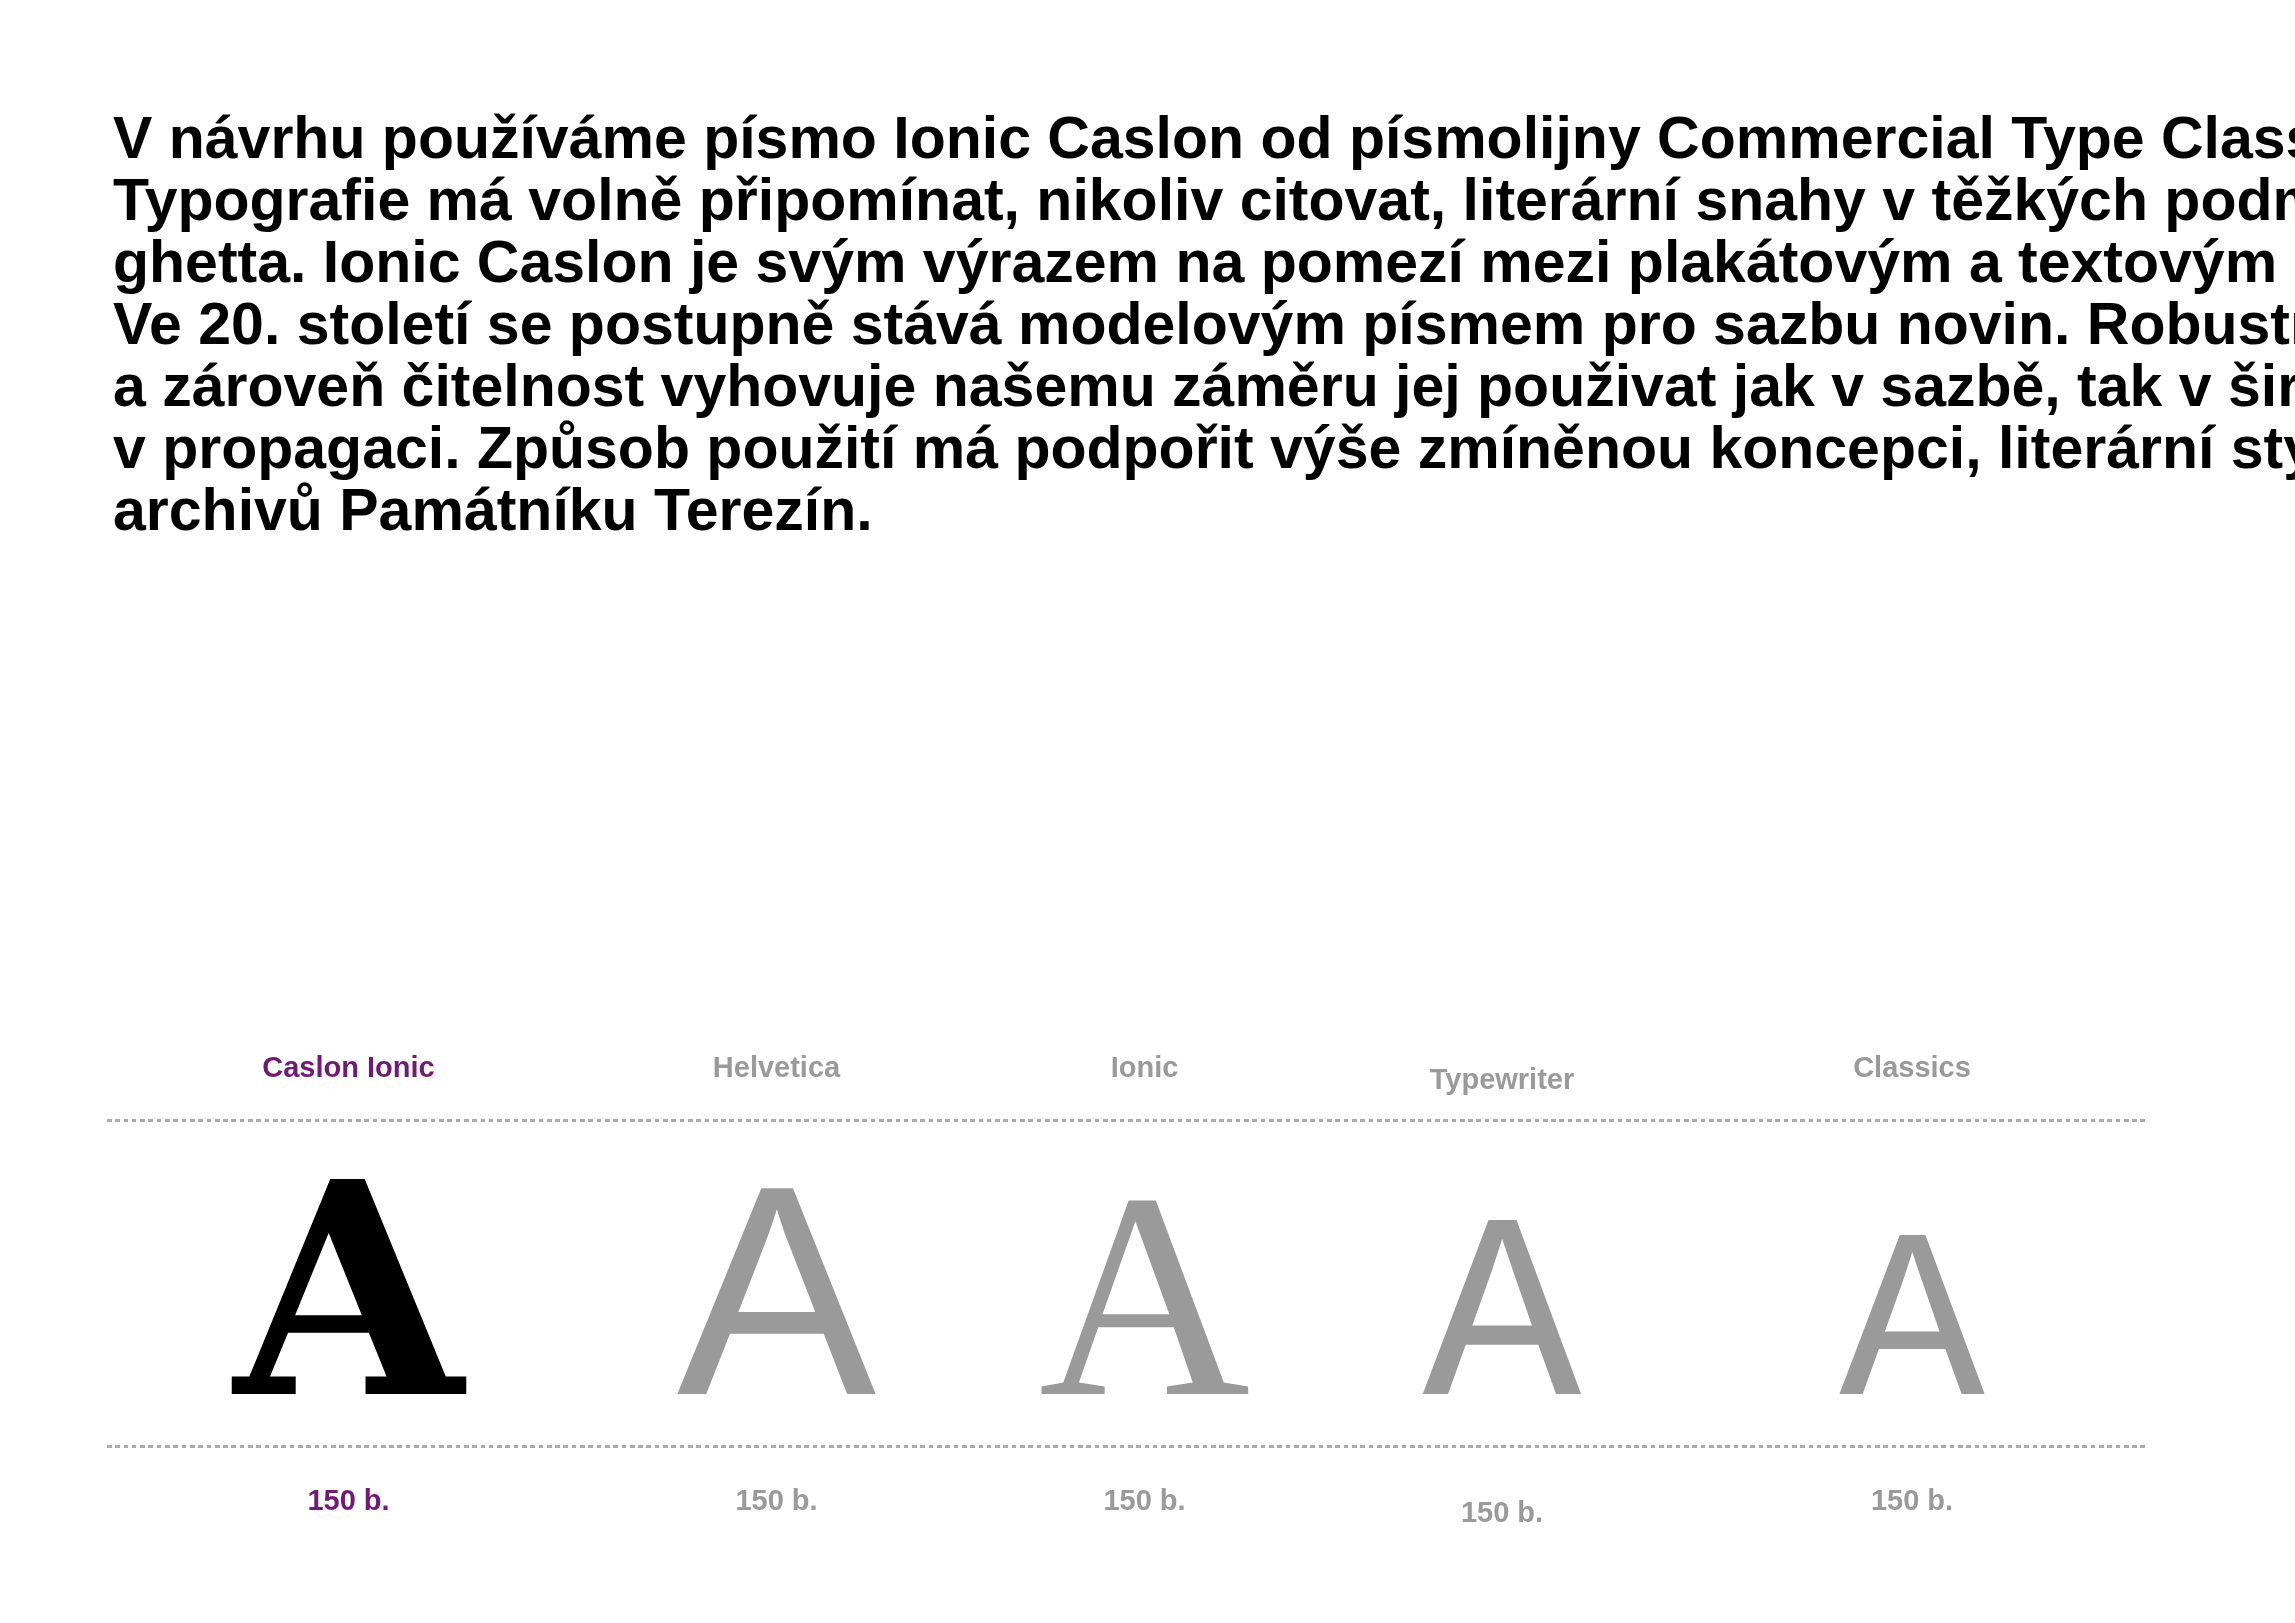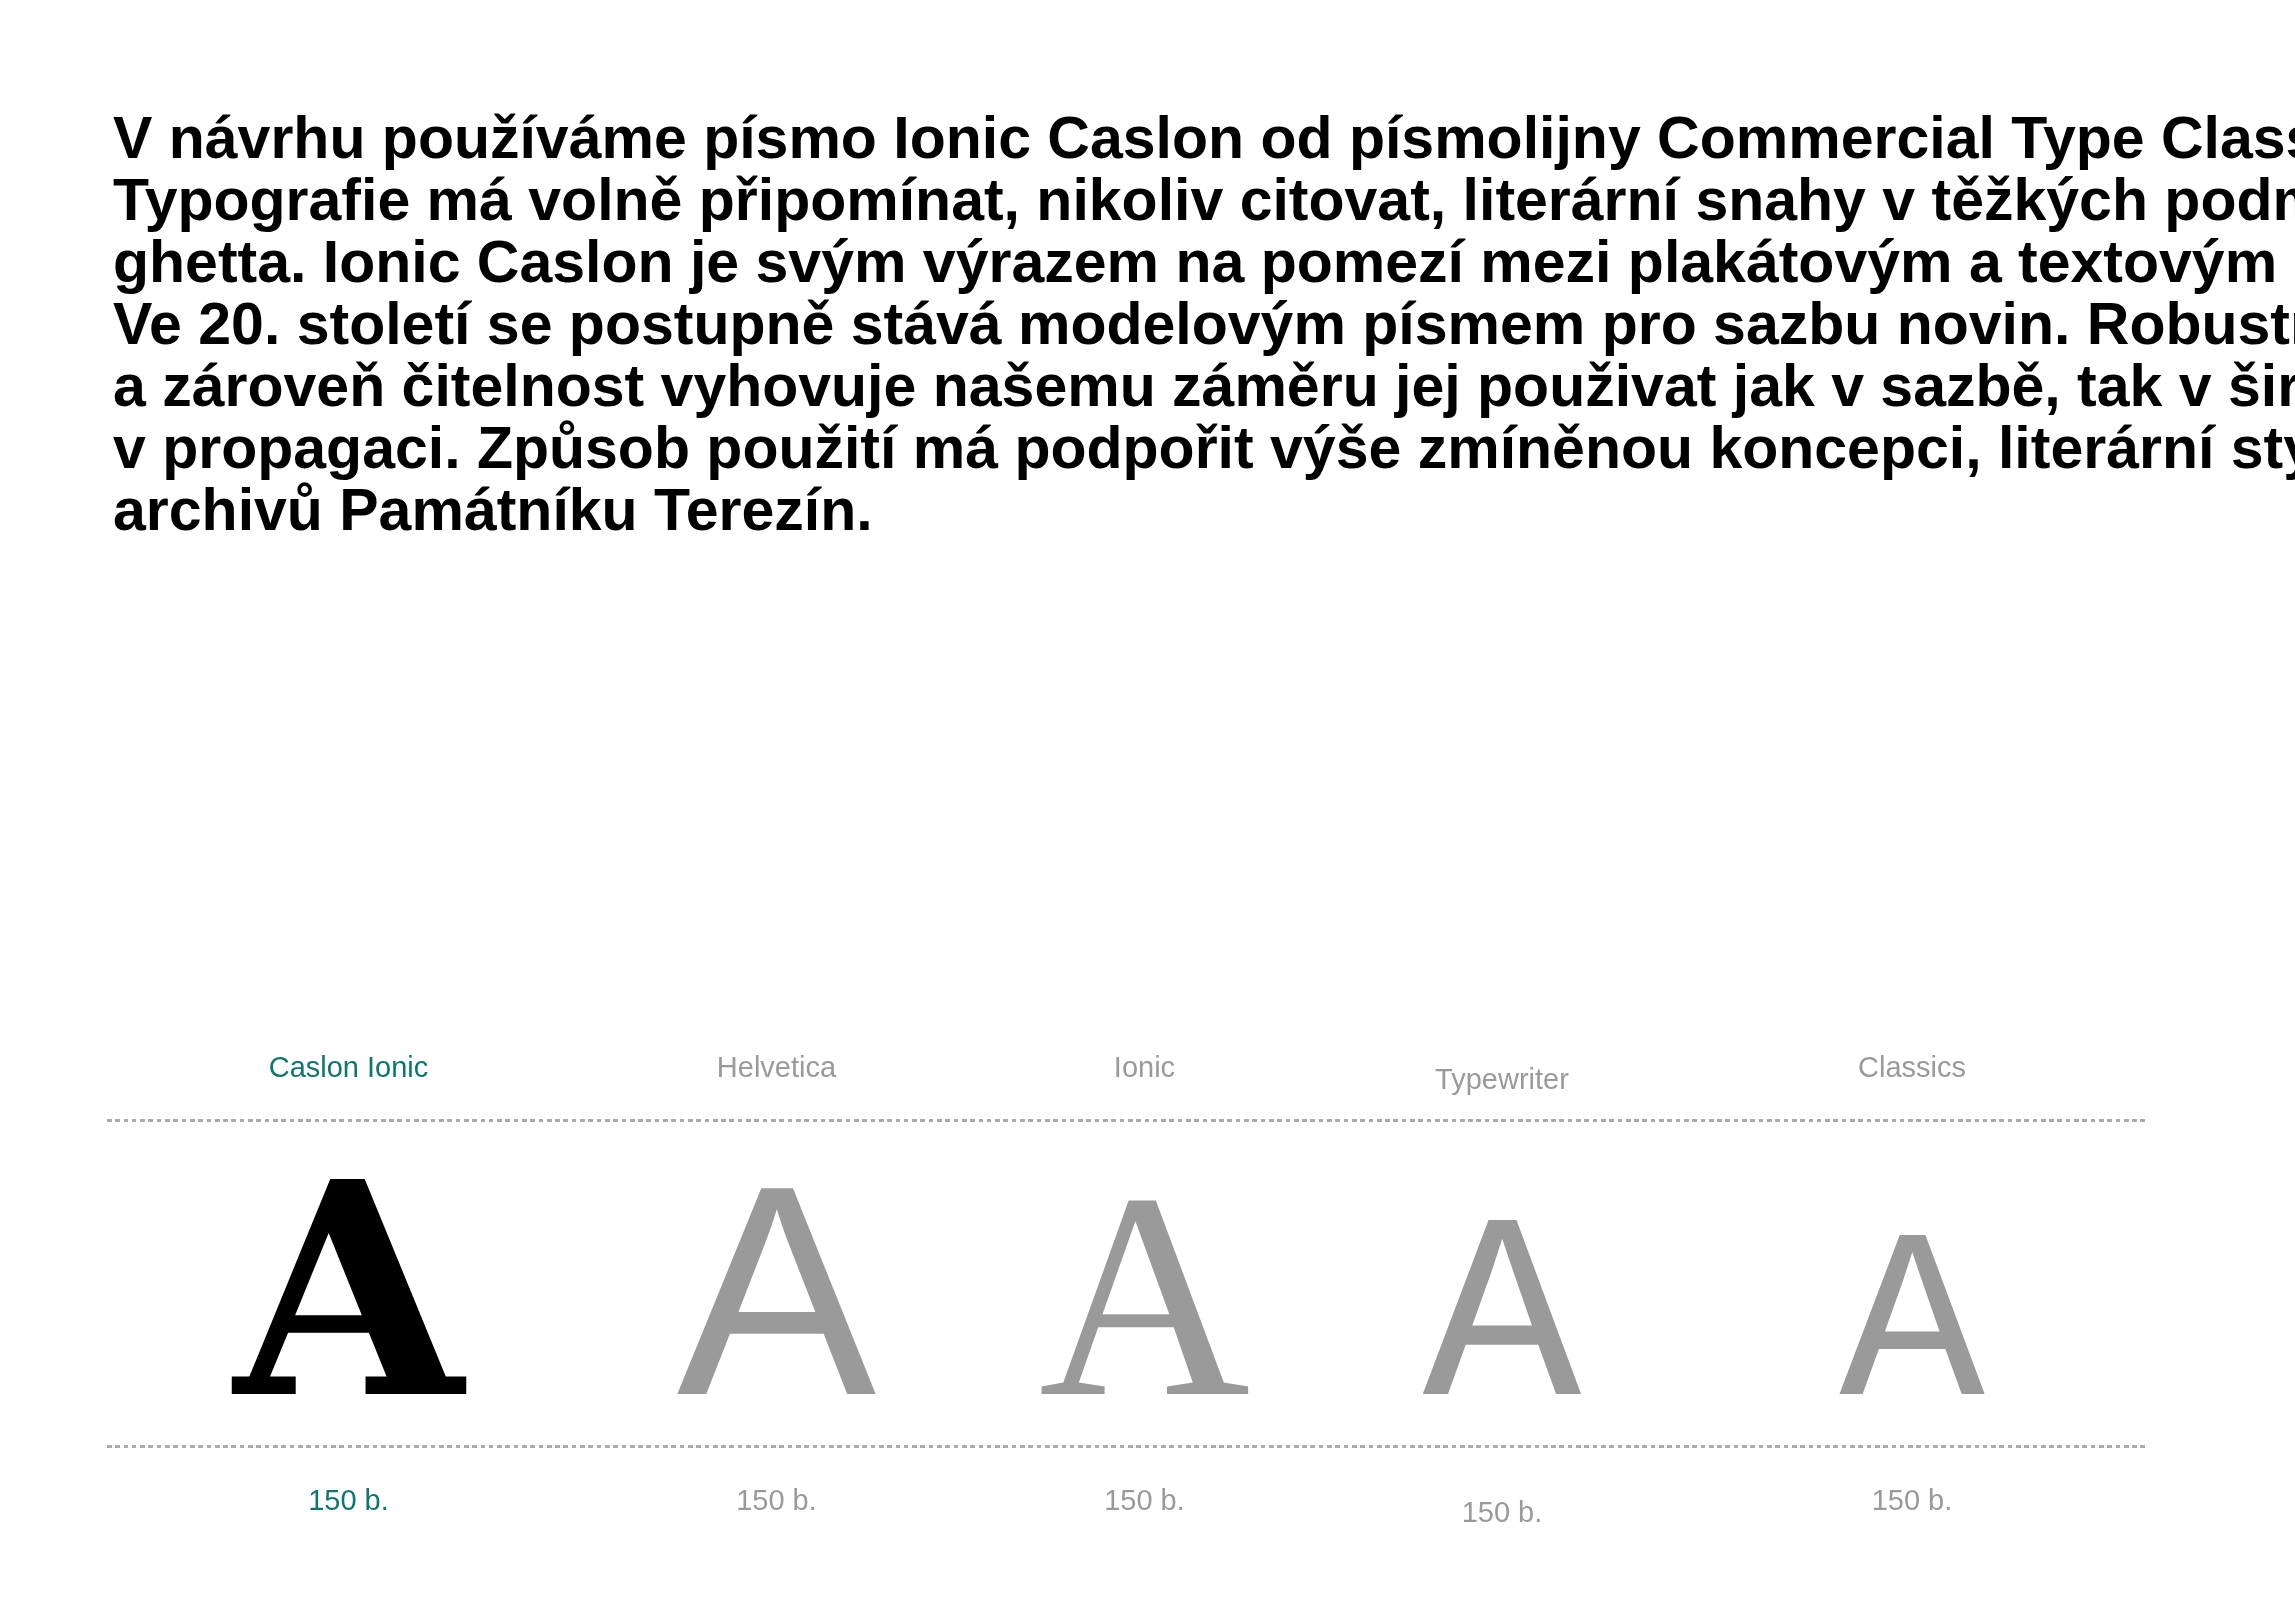--- a/index.html
+++ b/index.html
@@ -42,22 +42,22 @@
   .c4 { width: 468px; }
 
   .labels-row { top: 1049px; height: 40px; }
   .sizes-row  { top: 1482px; height: 40px; }
   .label {
     font-family: "Liberation Sans", sans-serif;
     font-size: 29px;
     line-height: 37px;
     display: inline-block;
   }
-  .label.active   { color: #0f766e; font-weight: 400; }
-  .label.inactive { color: #9a9a9a; font-weight: 400; }
+  .label.active   { color: #701a75; font-weight: 700; }
+  .label.inactive { color: #9a9a9a; font-weight: 700; }
 
   .divider {
     position: absolute;
     left: 107px;
     width: 2039px;
     height: 2.8px;
     background: repeating-linear-gradient(90deg, #ababab 0 4.6px, transparent 4.6px 8.3px);
   }
   .divider-top    { top: 1119px; }
   .divider-bottom { top: 1445px; }

